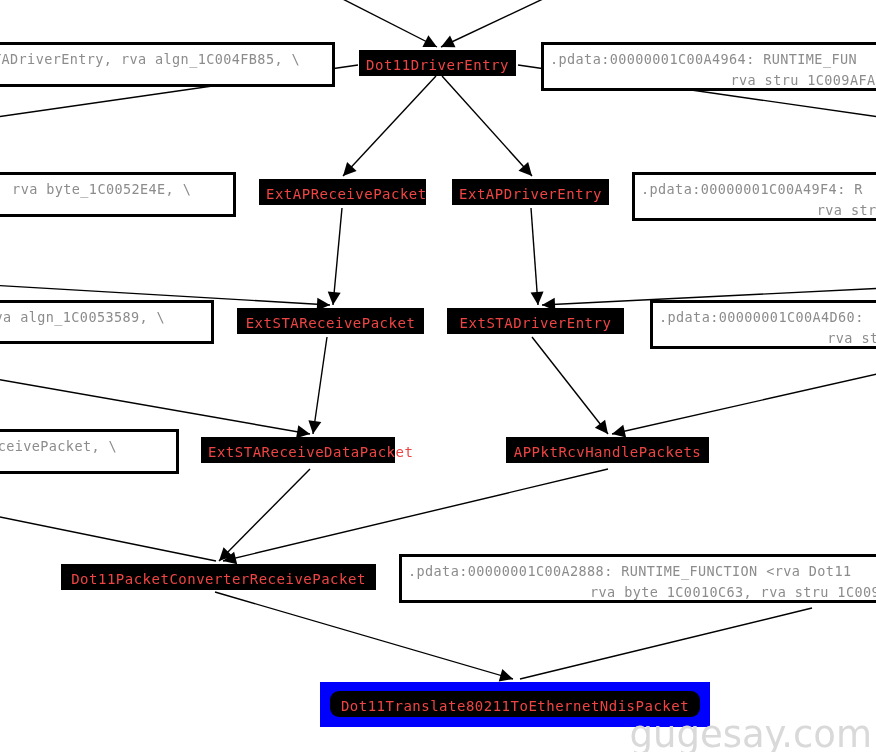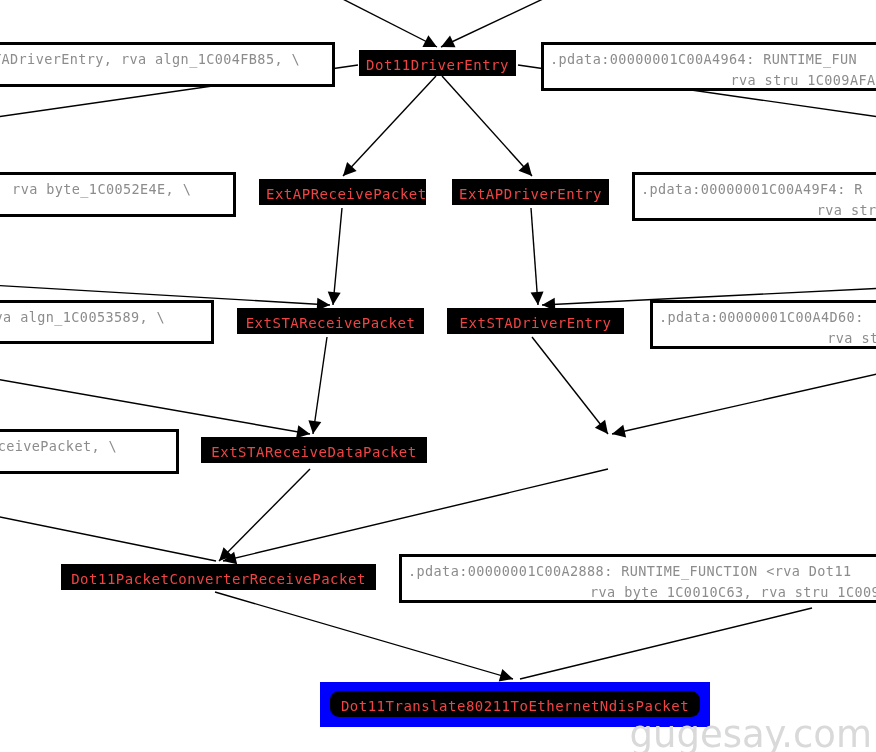--- a/index.html
+++ b/index.html
@@ -128,21 +128,22 @@
         <polygon points="223,561 234.13329703318703,551.6565693040068 237.15472277670682,564.3005792089536" fill="#000000"></polygon>
         <polygon points="513,679 498.69933045809364,681.5963148216639 502.3425464175251,669.1172532594732" fill="#000000"></polygon>
       </g>
   </svg>
 
   <div class="fnode" style="left: 359px; top: 50px; width: 157px;">Dot11DriverEntry</div>
   <div class="fnode" style="left: 259px; top: 179px; width: 167px;">ExtAPReceivePacket</div>
   <div class="fnode" style="left: 237px; top: 308px; width: 187px;">ExtSTAReceivePacket</div>
   <div class="fnode" style="left: 452px; top: 179px; width: 157px;">ExtAPDriverEntry</div>
   <div class="fnode" style="left: 447px; top: 308px; width: 177px;">ExtSTADriverEntry</div>
-  <div class="fnode" style="left: 201px; top: 437px; width: 226px;">ExtSTAReceiveDataPacket</div>
+  <div class="fnode" style="left: 201px; top: 437px; width: 194px;">ExtSTAReceiveDataPacket</div>
+  <div class="fnode" style="left: 506px; top: 437px; width: 203px;">APPktRcvHandlePackets</div>
   <div class="fnode" style="left: 61px; top: 564px; width: 315px;">Dot11PacketConverterReceivePacket</div>
 
   <div class="target-wrap" id="target-wrap" style="left: 320px; top: 682px; width: 390px; height: 45px; background: rgb(0, 0, 255);">
     <div class="fnode">Dot11Translate80211ToEthernetNdisPacket</div>
   </div>
 
   <div class="dnode" style="left: -16px; top: 42px; width: 351px; height: 45px;"><span class="ln">TADriverEntry, rva algn_1C004FB85, \</span></div>
   <div class="dnode" style="left: 541px; top: 42px; width: 352px; height: 49px;"><span class="ln">.pdata:00000001C00A4964: RUNTIME_FUN</span><span class="ln right">rva stru_1C009AFA4</span></div>
   <div class="dnode" style="left: -31px; top: 172px; width: 267px; height: 45px;"><span class="ln">et, rva byte_1C0052E4E, \</span></div>
   <div class="dnode" style="left: 632px; top: 172px; width: 262px; height: 49px;"><span class="ln">.pdata:00000001C00A49F4: R</span><span class="ln right">rva stru</span></div>

